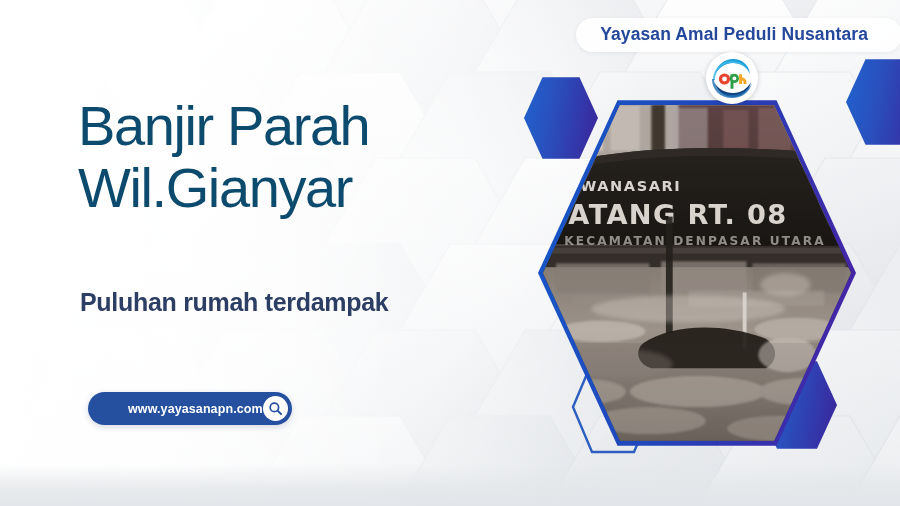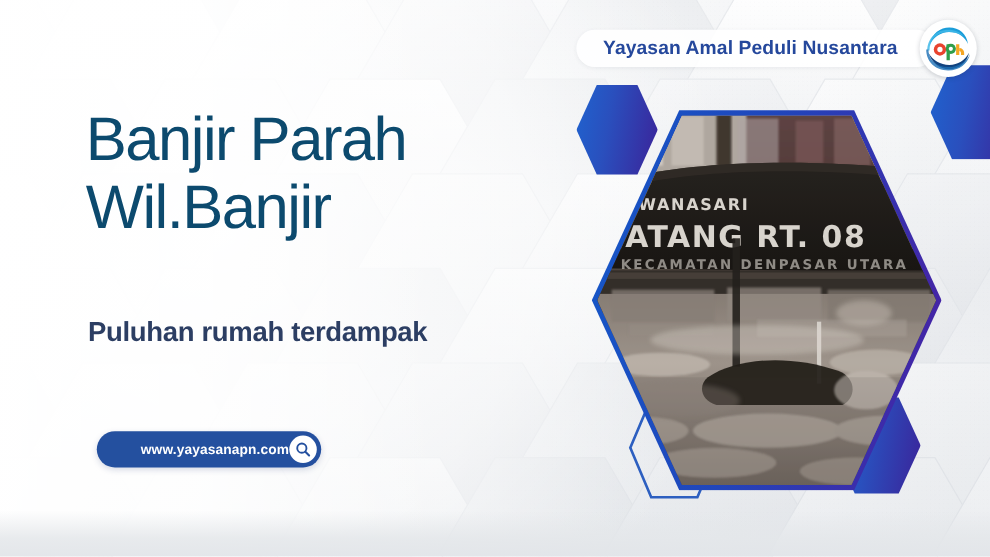--- a/index.html
+++ b/index.html
@@ -48,20 +48,21 @@
     background-size:4px 4px;
     mix-blend-mode:multiply;
     opacity:.5; pointer-events:none;
   }
 
   
   .brand-wrap{
     position:absolute; top:18px; right:12px;
     display:flex; align-items:center; gap:0px;
     z-index:40;
+    flex-direction:column;
   }
   .brand-pill{
     background:rgba(255,255,255,.88);
     border-radius:24px;
     padding:6px 34px 7px 24px;
     margin-right:-14px;
     box-shadow:0 1px 4px rgba(40,50,70,.07);
   }
   .brand-pill span{
     font-size:17.5px; font-weight:700;
@@ -423,21 +424,21 @@
           <path d="M5,27 C8,36 15,42 24,42 C33,42 40,36 42,27 C38,34 32,38 24,38 C16,38 9,34 5,27 Z" fill="#12437f"></path>
           <path d="M3,24 C3,35 11,43 23,43 C33,43 41,37 43,28 C40,35 32,40 23,40 C12,40 5,33 5,24 Z" fill="#1b6fb5" opacity=".8"></path>
         </g>
       </svg>
     </div>
   </div>
 
 
   <div class="headline">
     <div class="line">Banjir Parah</div>
-    <div class="line">Wil.Banjir</div>
+    <div class="line">Wil.Gianyar</div>
   </div>
 
   <div class="subtitle">Puluhan rumah terdampak</div>
 
   <div class="url-pill">
     <span class="url-text">www.yayasanapn.com</span>
     <span class="url-icon">
       <svg viewBox="0 0 15 15">
         <circle cx="6.4" cy="6.4" r="4.2" fill="none" stroke="#24509f" stroke-width="1.7"></circle>
         <line x1="9.6" y1="9.6" x2="13" y2="13" stroke="#24509f" stroke-width="1.9" stroke-linecap="round"></line>

